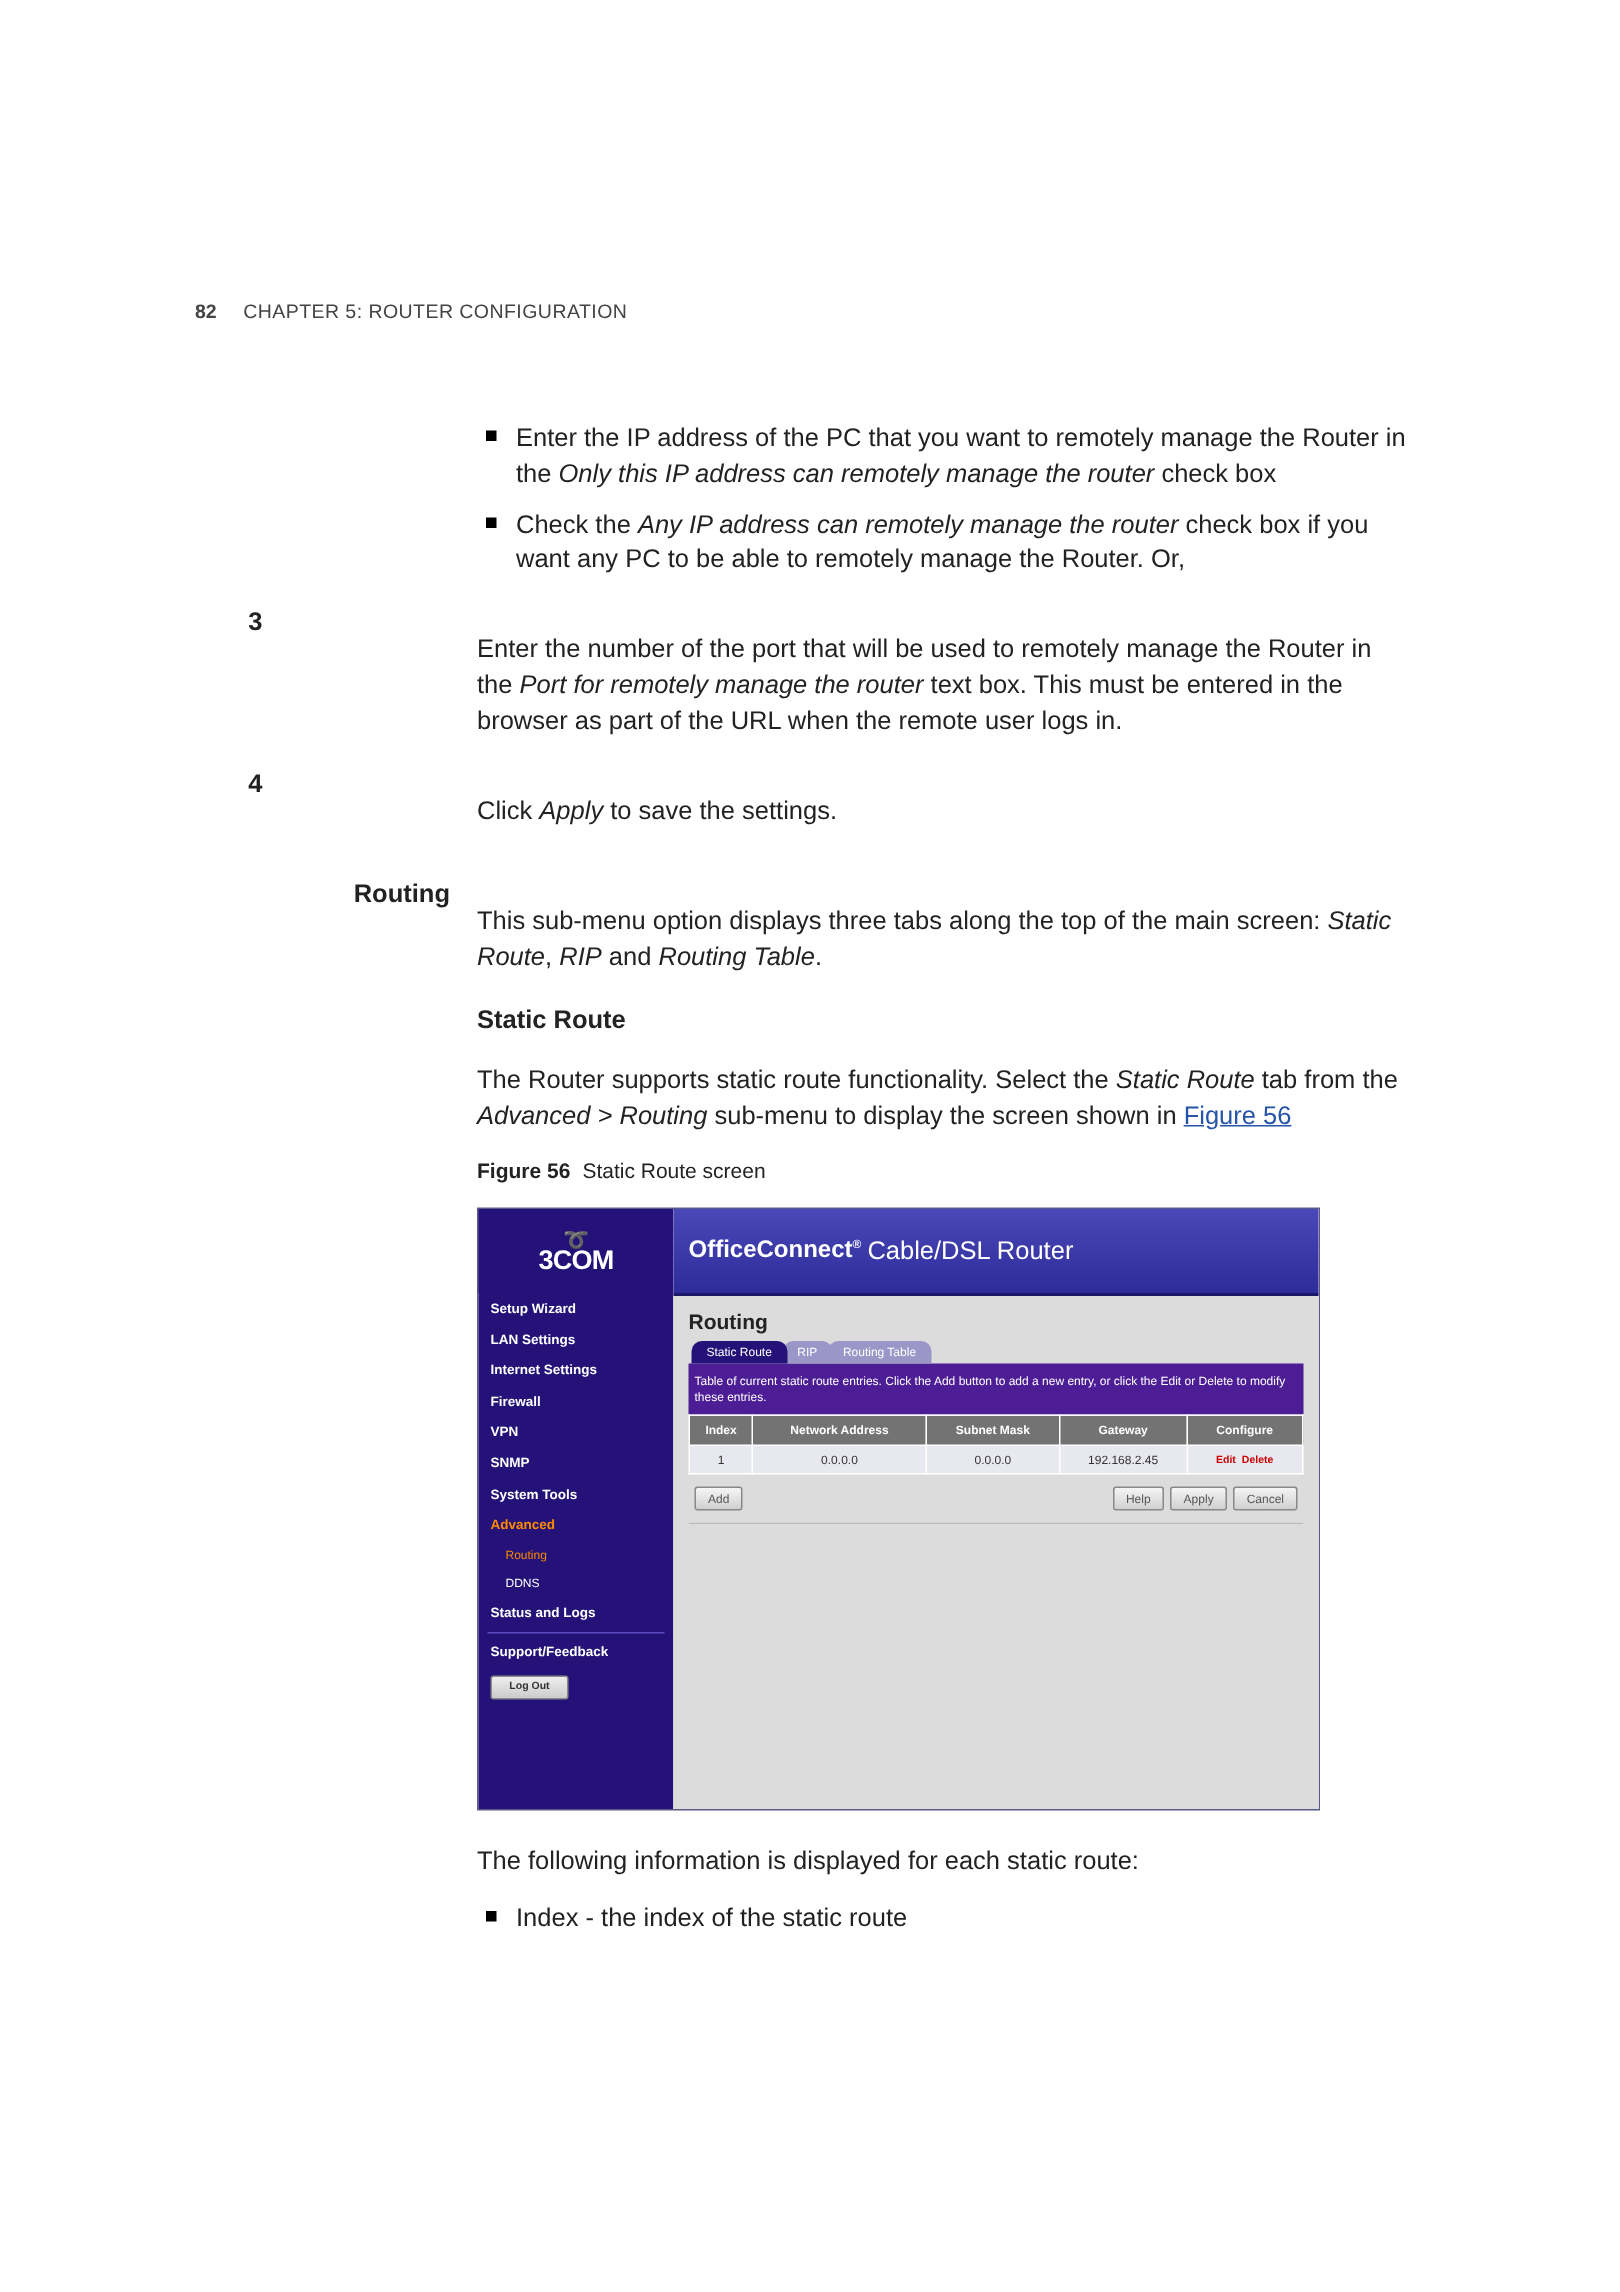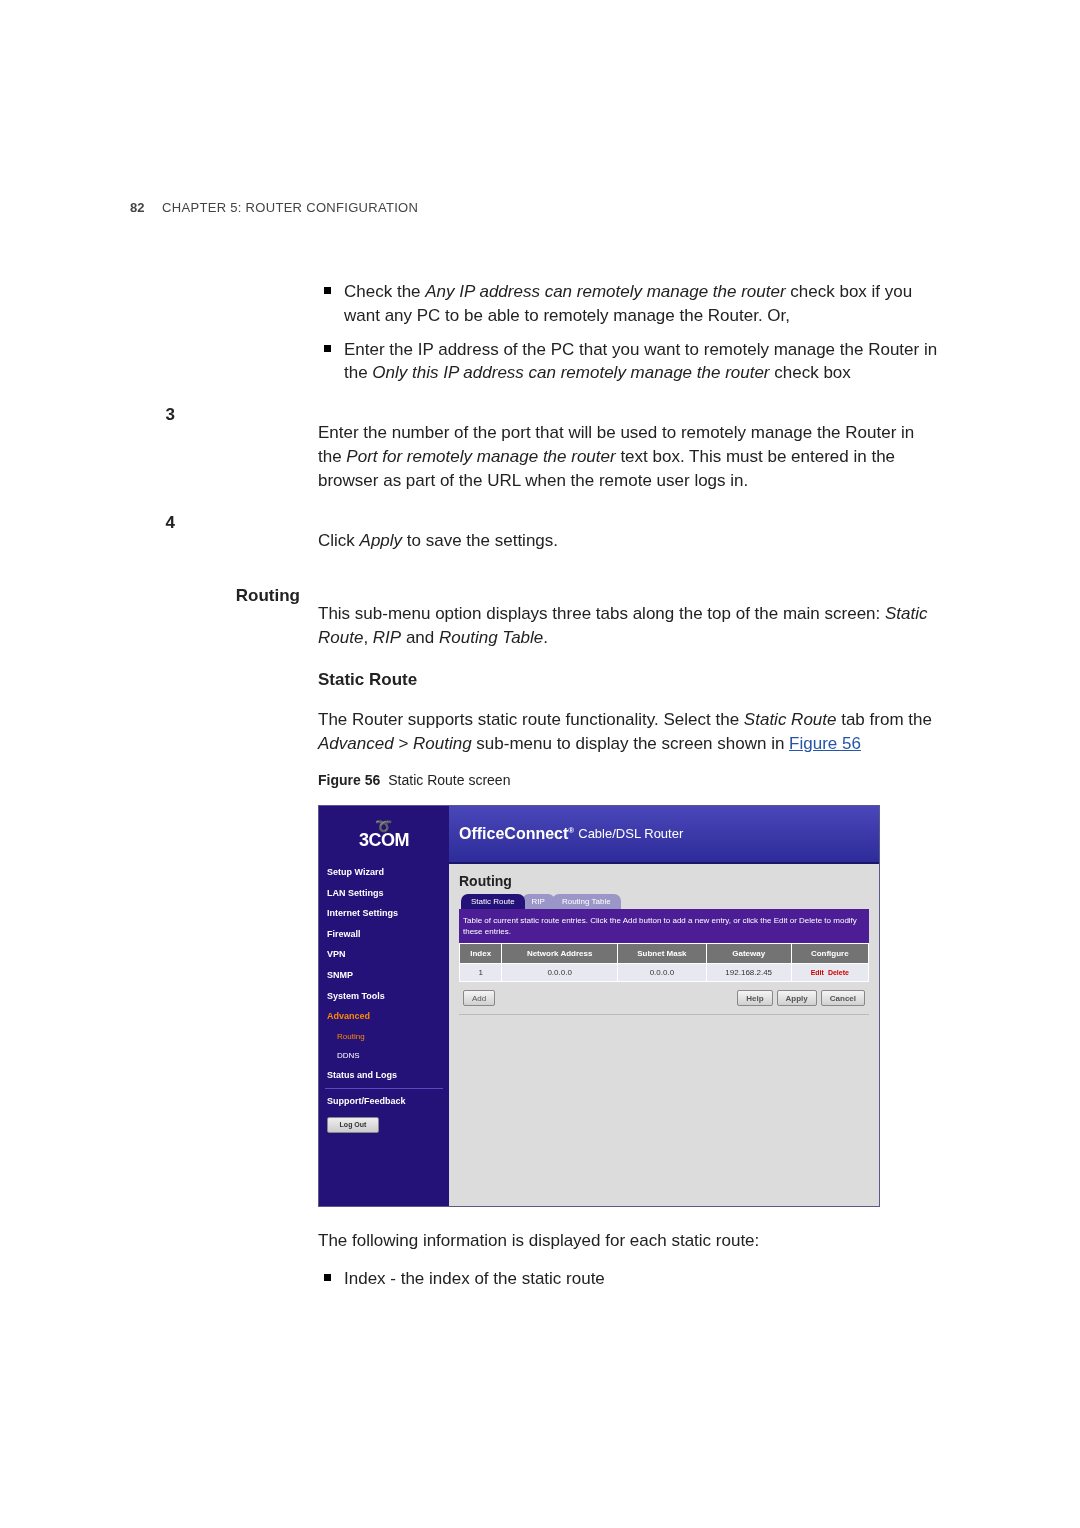--- a/index.html
+++ b/index.html
@@ -28,34 +28,34 @@
   .ss-brand .swirl{font-size:14px;margin-bottom:-2px;}
   .ss-side a{display:block;padding:4px 8px;color:#fff;text-decoration:none;}
   .ss-side a.sub{padding-left:18px;font-weight:normal;font-size:8px;}
   .ss-side a.active{color:#ff8a00;}
   .ss-side hr{border:none;border-top:1px solid #5a4abf;margin:2px 6px;}
   .ss-logout{margin:6px 8px;width:50px;height:14px;background:linear-gradient(#eee,#ccc);border:1px solid #888;font-size:7px;color:#333;display:flex;align-items:center;justify-content:center;border-radius:2px;}
   .ss-main{flex:1;background:#fff;display:flex;flex-direction:column;}
   .ss-header{height:56px;background:linear-gradient(#4a48b8,#2e2c9a);color:#fff;display:flex;align-items:center;padding:0 10px;border-bottom:2px solid #1a1766;}
   .ss-header .oc{font-weight:bold;font-size:16px;}
   .ss-header .oc sup{font-size:8px;}
-  .ss-header .sub{font-size:13px;margin-left:4px;font-weight:normal;}
+  .ss-header .sub{font-size:17px;margin-left:4px;font-weight:normal;}
   .ss-panel{padding:8px 10px 0 10px;background:#dcdcdc;flex:1;position:relative;}
   .ss-panel h3{margin:0 0 2px 0;font-size:14px;color:#222;font-weight:bold;}
   .ss-tabs{display:flex;gap:0;font-size:8px;margin-left:2px;}
   .ss-tab{padding:2px 10px;border-radius:7px 7px 0 0;background:#9a96c8;color:#fff;margin-right:-3px;position:relative;}
   .ss-tab.act{background:#241278;z-index:2;}
   .ss-desc{background:#4c1d95;color:#fff;font-size:8px;padding:6px 4px;}
   table.rt{border-collapse:collapse;width:100%;font-size:8px;}
   table.rt th{background:#737373;color:#fff;padding:4px 2px;border:1px solid #fff;font-weight:bold;}
   table.rt td{background:#e8e8f0;padding:3px 2px;text-align:center;border:1px solid #fff;color:#333;}
   table.rt td.conf a{color:#c00;text-decoration:none;font-weight:bold;font-size:7px;margin:0 2px;}
   .ss-btnrow{display:flex;justify-content:space-between;padding:8px 4px;}
   .ss-btn{height:14px;padding:0 8px;background:linear-gradient(#f5f5f5,#d0d0d0);border:1px solid #888;font-size:8px;color:#555;display:flex;align-items:center;border-radius:2px;}
-  .ss-btngroup{display:flex;gap:4px;font-weight:bold;}
+  .ss-btngroup{display:flex;gap:4px;}
   .ss-whitefill{flex:1;background:#fff;border-top:1px solid #bbb;}
 </style>
 </head>
 <body>
 
 <div class="page">
   <div class="running-head">
     <span class="pg">82</span>
     <span class="ch">
       <span>C</span><span class="sc">HAPTER</span><span> 5: R</span><span class="sc">OUTER</span><span> C</span><span class="sc">ONFIGURATION</span>
@@ -63,24 +63,24 @@
   </div>
 
   <div class="content">
 
     <div class="row">
       <div class="ordinal"></div>
       <div class="lbl"></div>
       <div class="body">
         <ul class="bulleted">
           <li>
-            <span>Check the </span><span class="ital">Any IP address can remotely manage the router</span><span> check box if you want any PC to be able to remotely manage the Router. Or,</span>
+            <span>Enter the IP address of the PC that you want to remotely manage the Router in the </span><span class="ital">Only this IP address can remotely manage the router</span><span> check box</span>
           </li>
           <li>
-            <span>Enter the IP address of the PC that you want to remotely manage the Router in the </span><span class="ital">Only this IP address can remotely manage the router</span><span> check box</span>
+            <span>Check the </span><span class="ital">Any IP address can remotely manage the router</span><span> check box if you want any PC to be able to remotely manage the Router. Or,</span>
           </li>
         </ul>
       </div>
     </div>
 
     <div class="row">
       <div class="ordinal">3</div>
       <div class="lbl"></div>
       <div class="body">
         <p>

